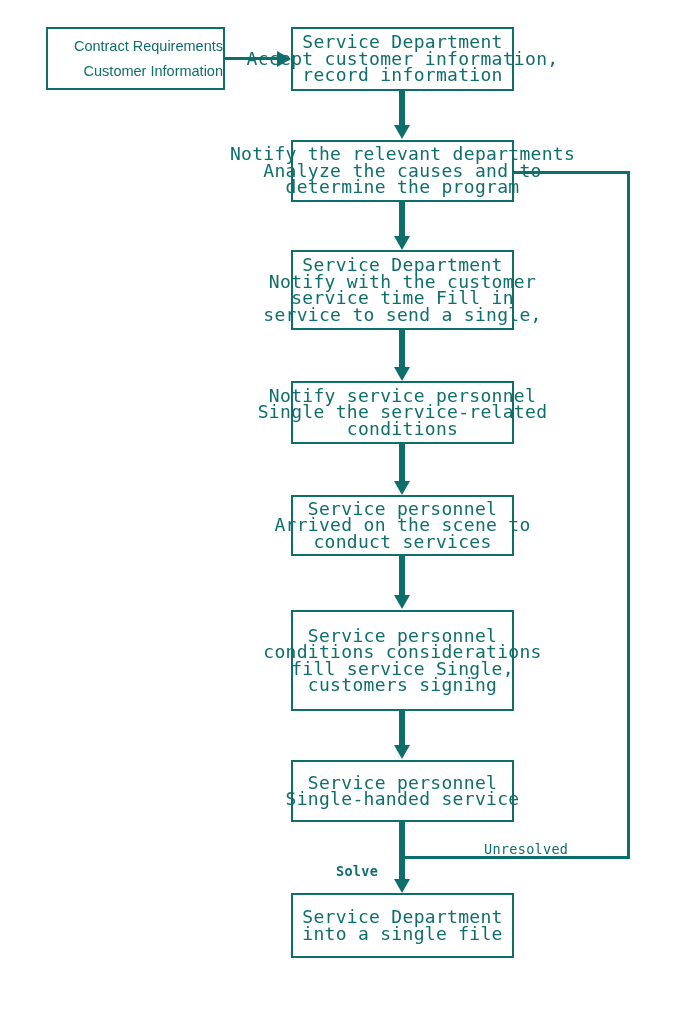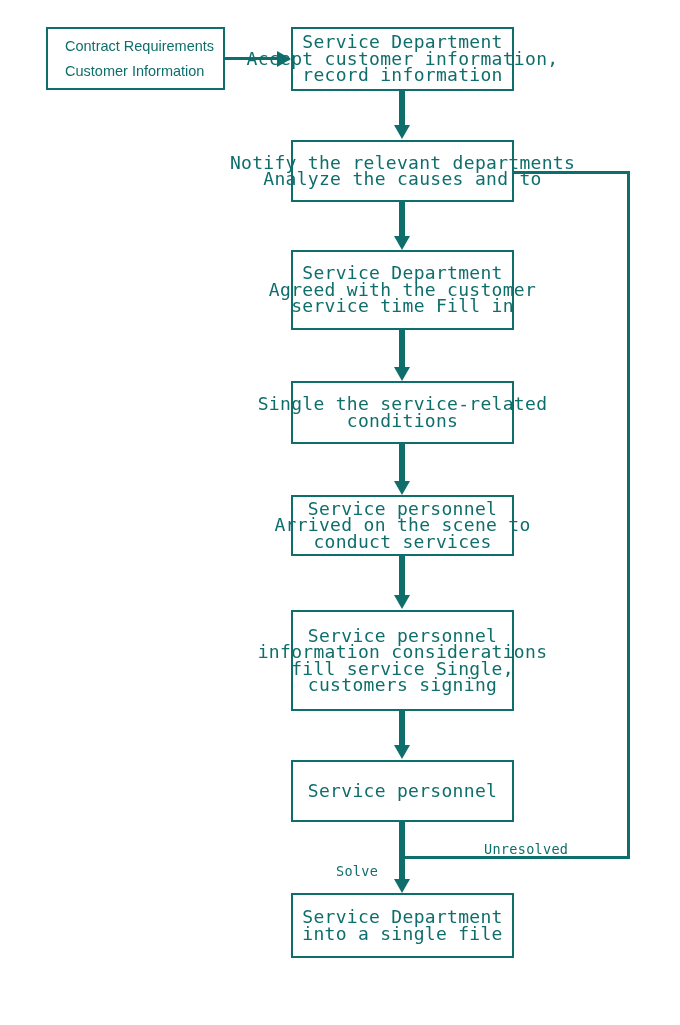--- a/index.html
+++ b/index.html
@@ -30,21 +30,21 @@
     font-size: 18px;
     line-height: 16.5px;
     letter-spacing: 0.3px;
     white-space: nowrap;
   }
   .node.sans {
     font-family: "Liberation Sans", sans-serif;
     font-size: 14.5px;
     line-height: 25px;
     letter-spacing: 0px;
-    align-items: flex-start;
+    align-items: flex-end;
     text-align: left;
     padding-left: 17px;
   }
   .node .ln { display: block; }
   .node.overflow { overflow: visible; }
 
   
   .vline {
     position: absolute;
     background: #0e6e6b;
@@ -105,75 +105,79 @@
     <span class="ln">Accept customer information,</span>
     <span class="ln">record information</span>
   </div>
 
   <div class="vline" style="left:399px; top:91px; height:35px;"></div>
   <div class="arrow-down" style="left:394px; top:125px;"></div>
 
   <div class="node" style="left:291px; top:140px; width:223px; height:62px;align-items:center;">
     <span class="ln">Notify the relevant departments</span>
     <span class="ln">Analyze the causes and to</span>
+    <span class="ln">determine the program</span>
   </div>
 
   <div class="hline" style="left:513px; top:171px; width:117px;"></div>
 
   <div class="vthin" style="left:627px; top:171px; height:688px;"></div>
 
   <div class="hline" style="left:402px; top:856px; width:228px;"></div>
 
   <div class="vline" style="left:399px; top:202px; height:35px;"></div>
   <div class="arrow-down" style="left:394px; top:236px;"></div>
 
   <div class="node overflow" style="left:291px; top:250px; width:223px; height:80px;">
     <span class="ln">Service Department</span>
-    <span class="ln">Agreed with the customer</span>
+    <span class="ln">Notify with the customer</span>
     <span class="ln">service time Fill in</span>
+    <span class="ln">service to send a single,</span>
   </div>
 
   <div class="vline" style="left:399px; top:330px; height:38px;"></div>
   <div class="arrow-down" style="left:394px; top:367px;"></div>
 
   <div class="node" style="left:291px; top:381px; width:223px; height:63px;">
+    <span class="ln">Notify service personnel</span>
     <span class="ln">Single the service-related</span>
     <span class="ln">conditions</span>
   </div>
 
   <div class="vline" style="left:399px; top:444px; height:38px;"></div>
   <div class="arrow-down" style="left:394px; top:481px;"></div>
 
   <div class="node" style="left:291px; top:495px; width:223px; height:61px;">
     <span class="ln">Service personnel</span>
     <span class="ln">Arrived on the scene to</span>
     <span class="ln">conduct services</span>
   </div>
 
   <div class="vline" style="left:399px; top:556px; height:40px;"></div>
   <div class="arrow-down" style="left:394px; top:595px;"></div>
 
   <div class="node overflow" style="left:291px; top:610px; width:223px; height:101px;">
     <span class="ln">Service personnel</span>
-    <span class="ln">information considerations</span>
+    <span class="ln">conditions considerations</span>
     <span class="ln">fill service Single,</span>
     <span class="ln">customers signing</span>
   </div>
 
   <div class="vline" style="left:399px; top:711px; height:35px;"></div>
   <div class="arrow-down" style="left:394px; top:745px;"></div>
 
   <div class="node" style="left:291px; top:760px; width:223px; height:62px;">
     <span class="ln">Service personnel</span>
+    <span class="ln">Single-handed service</span>
   </div>
 
   <div class="vline" style="left:399px; top:822px; height:58px;"></div>
   <div class="arrow-down" style="left:394px; top:879px;"></div>
 
-  <div class="edge-label" style="left:336px; top:864px;">Solve</div>
+  <div class="edge-label" style="left:336px; top:864px;font-weight:bold;">Solve</div>
   <div class="edge-label" style="left:484px; top:842px;">Unresolved</div>
 
   <div class="node" style="left:291px; top:893px; width:223px; height:65px;">
     <span class="ln">Service Department</span>
     <span class="ln">into a single file</span>
   </div>
 
 </div>
 
 </body></html>

